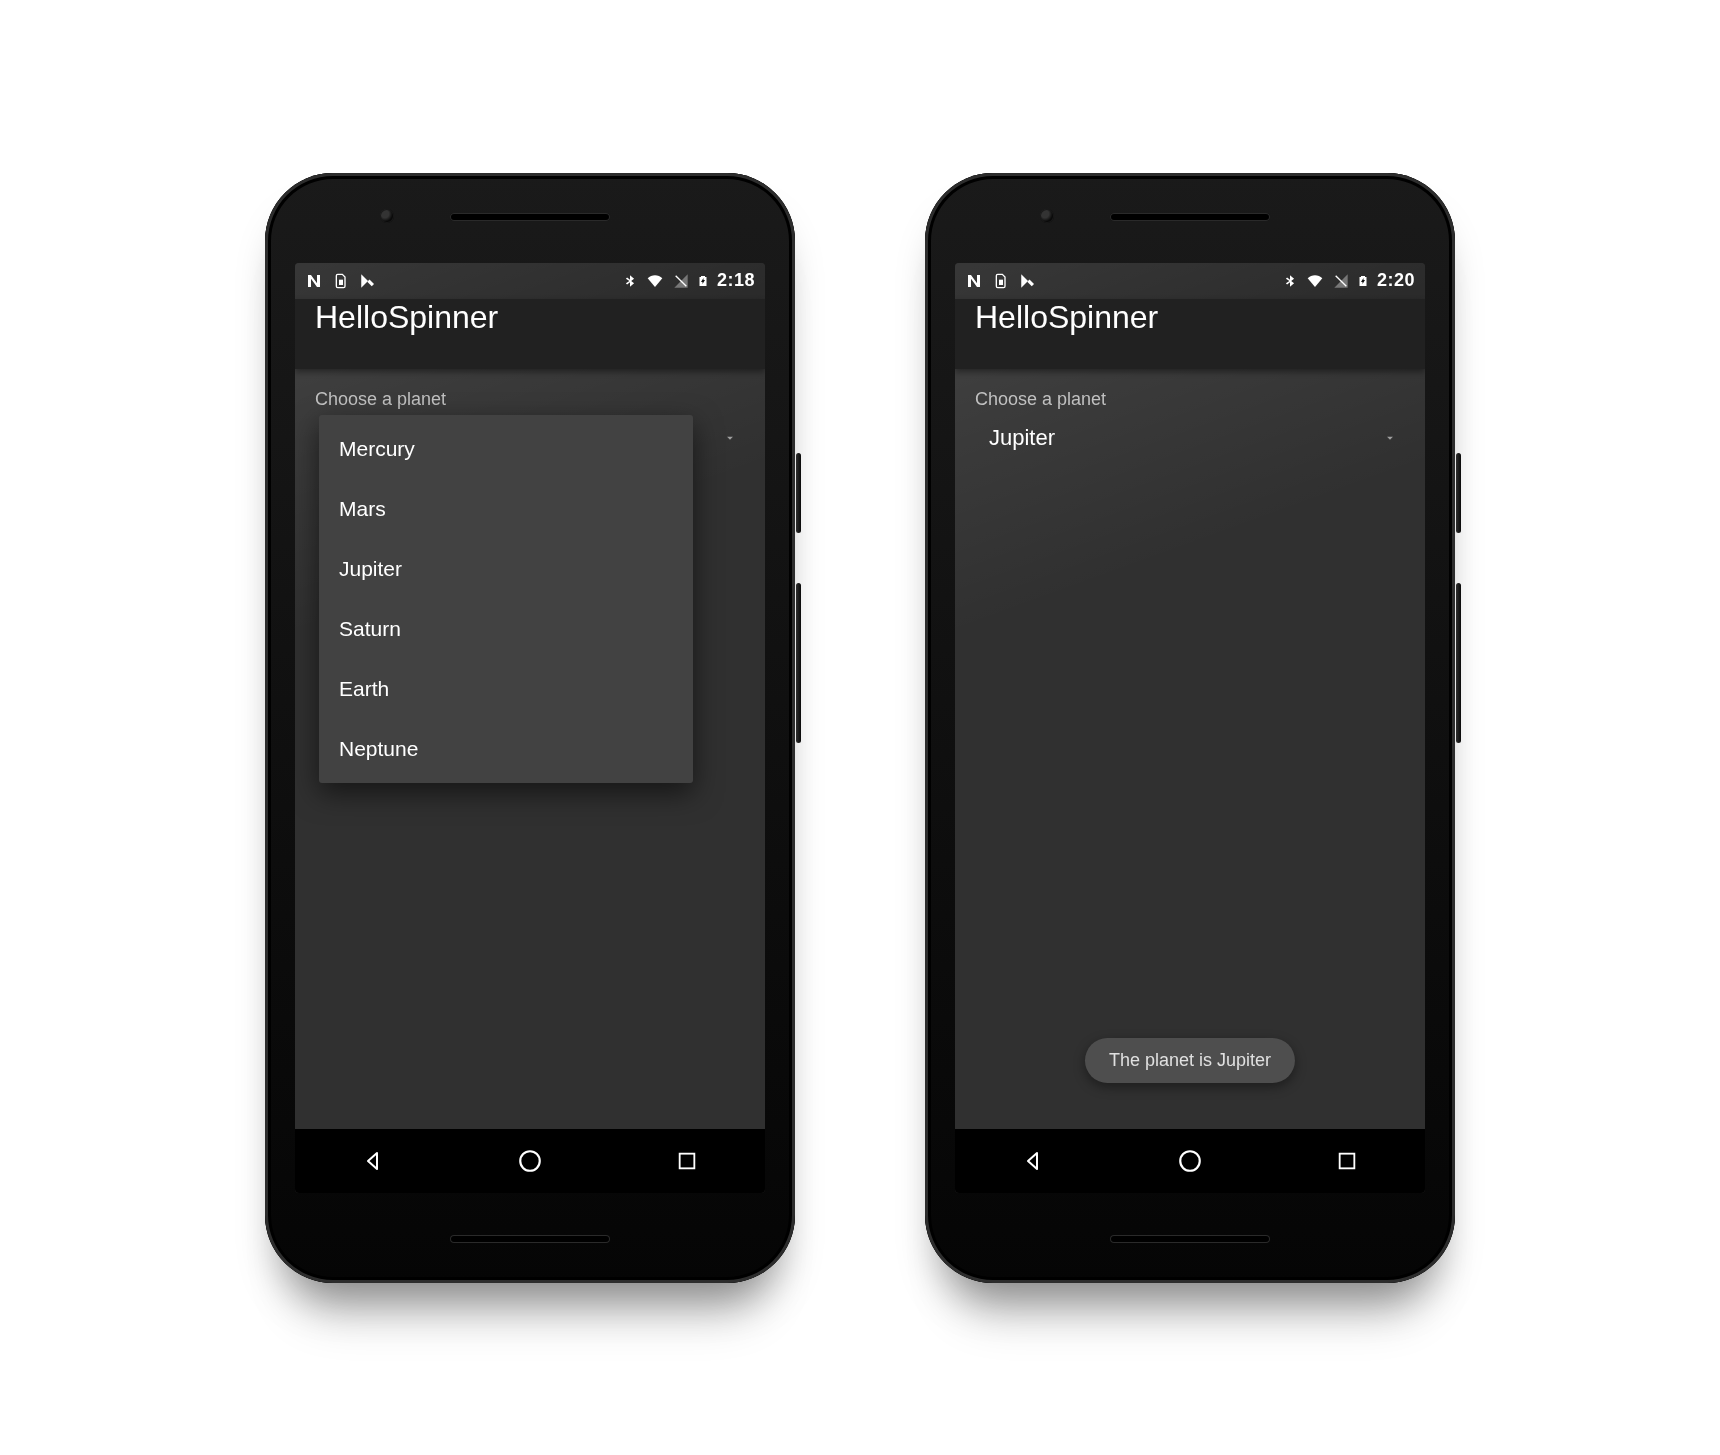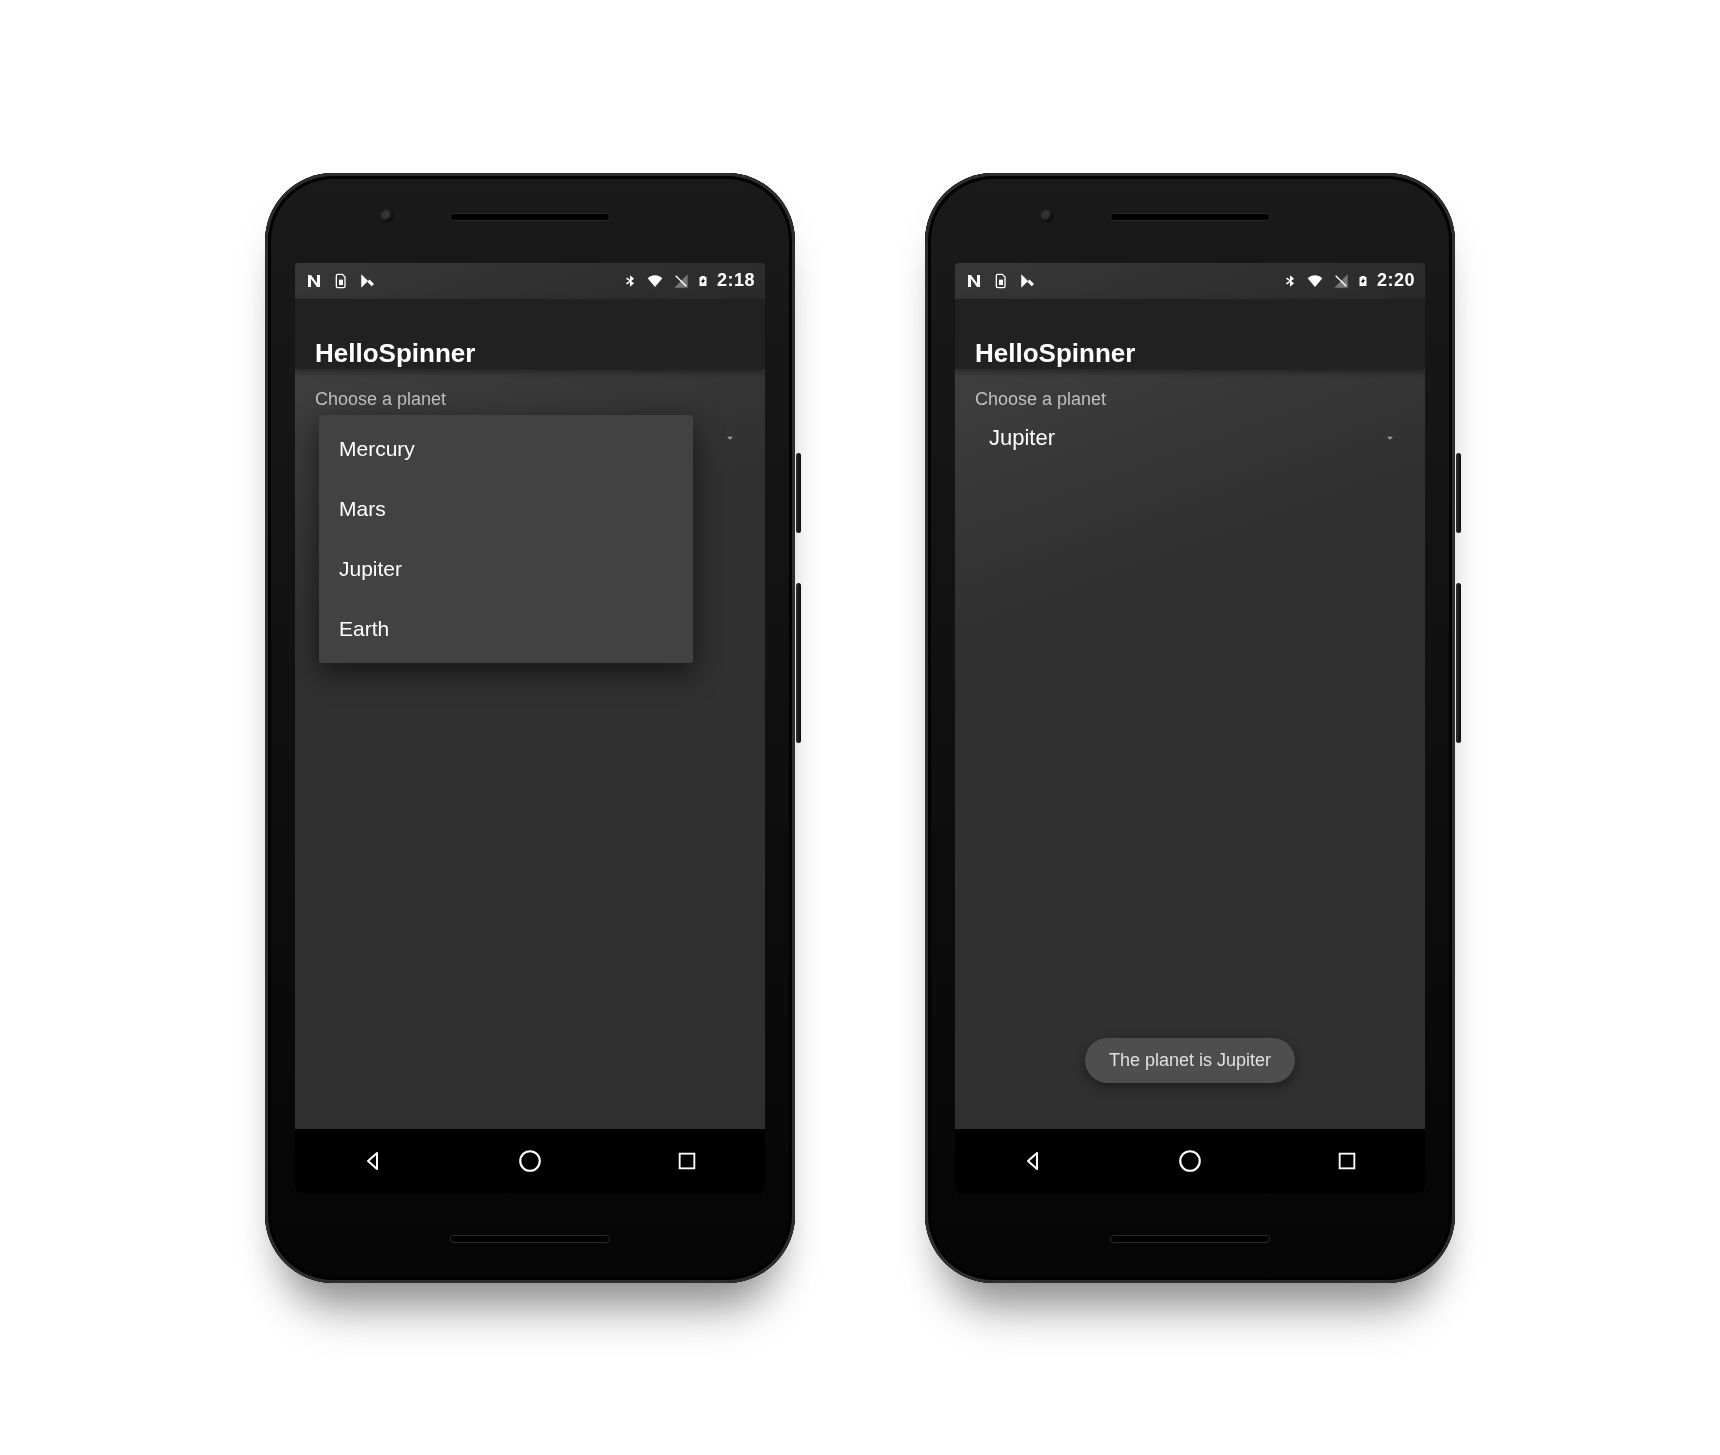--- a/index.html
+++ b/index.html
@@ -87,25 +87,25 @@
   }
   .status-left{ display:flex; align-items:center; gap:10px; }
   .status-right{ margin-left:auto; display:flex; align-items:center; gap:8px; font-weight:600; }
   .ic{ display:inline-flex; align-items:center; justify-content:center; }
   .clock{ letter-spacing:.5px; }
 
   
   .appbar{
     height:70px;
     background:var(--appbar-bg);
-    display:flex; align-items:flex-end;
+    display:flex; align-items:flex-start;
     padding:0 20px;
     color:var(--text);
-    font-size:26px;
-    font-weight:700;
+    font-size:32px;
+    font-weight:400;
     box-shadow:0 3px 6px rgba(0,0,0,.4);
     position:relative; z-index:2;
   }
 
   
   .content{
     position:relative;
     padding:12px 20px;
     height:calc(100% - 36px - 70px - 64px);
     background:var(--content-bg);
@@ -242,21 +242,27 @@
           <div class="popup-item">
               <span>Mercury</span>
             </div>
           <div class="popup-item">
               <span>Mars</span>
             </div>
           <div class="popup-item">
               <span>Jupiter</span>
             </div>
           <div class="popup-item">
+              <span>Saturn</span>
+            </div>
+          <div class="popup-item">
               <span>Earth</span>
+            </div>
+          <div class="popup-item">
+              <span>Neptune</span>
             </div>
         </div>
       </div>
 
       <div class="navbar">
         <div class="navbtn">
           <svg width="24" height="24" viewBox="0 0 24 24">
               <path fill="none" stroke="#fff" stroke-width="2" d="M16 4L7 12l9 8z" stroke-linejoin="round"></path>
             </svg>
         </div>

